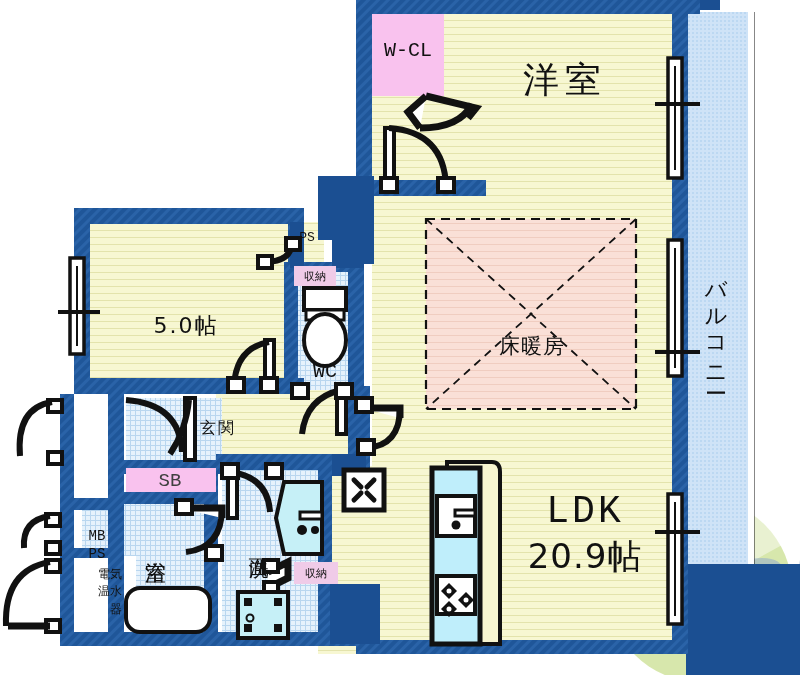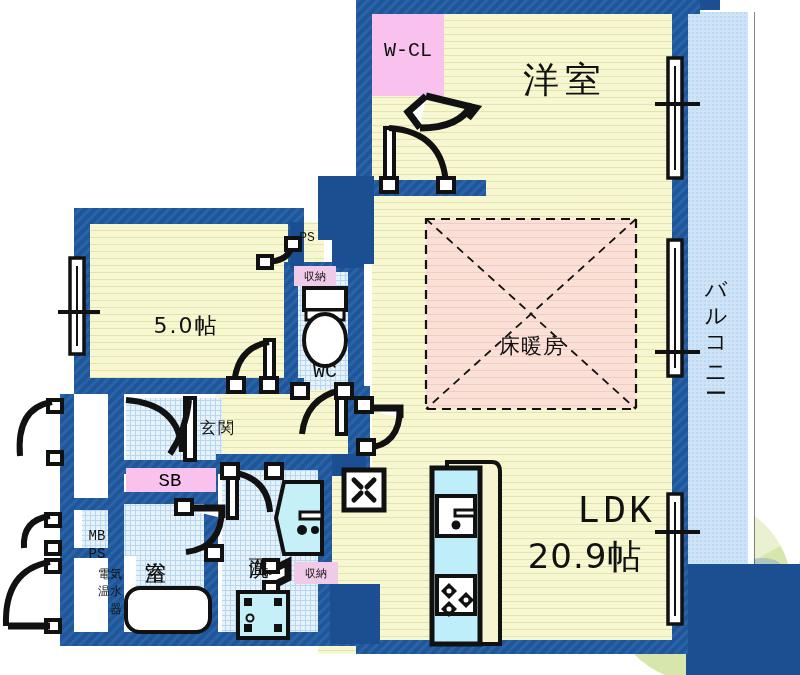--- a/index.html
+++ b/index.html
@@ -307,29 +307,29 @@
 
   <rect x="294" y="266" width="42" height="20" fill="#f0cbe8" stroke="none"></rect>
   <rect x="294" y="562" width="44" height="22" fill="#f0cbe8" stroke="none"></rect>
   <rect x="126" y="468" width="90" height="24" fill="#f9c2ee" stroke="none"></rect>
 </svg>
 
 <div class="lbl jp" style="left:565px;top:80px;font-size:36px;transform:translate(-50%,-50%);letter-spacing:6px;">洋室</div>
 
 <div class="lbl jp" style="left:186px;top:326px;font-size:22px;transform:translate(-50%,-50%);letter-spacing:2px;">5.0帖</div>
 
-<div class="lbl" style="left:585px;top:512px;font-size:38px;transform:translate(-50%,-50%);letter-spacing:3px;margin-left:31px;">LDK</div>
+<div class="lbl" style="left:585px;top:512px;font-size:38px;transform:translate(-50%,-50%);letter-spacing:3px;">LDK</div>
 <div class="lbl jp" style="left:585px;top:556px;font-size:34px;transform:translate(-50%,-50%);letter-spacing:1px;">20.9帖</div>
 
 <div class="lbl" style="left:408px;top:51px;font-size:20px;transform:translate(-50%,-50%);">W-CL</div>
 <div class="lbl" style="left:307px;top:237px;font-size:13px;transform:translate(-50%,-50%);">PS</div>
 <div class="lbl jp" style="left:315px;top:276px;font-size:11px;transform:translate(-50%,-50%);">収納</div>
 <div class="lbl" style="left:325px;top:372px;font-size:20px;transform:translate(-50%,-50%);">WC</div>
 <div class="lbl jp" style="left:170px;top:428px;font-size:16px;transform:translate(-50%,-50%);letter-spacing:2px;margin-left:48px;">玄関</div>
-<div class="lbl" style="left:170px;top:481px;font-size:19px;transform:translate(-50%,-50%);color:#000000;">SB</div>
+<div class="lbl" style="left:170px;top:481px;font-size:19px;transform:translate(-50%,-50%);color:#404040;">SB</div>
 <div class="lbl" style="left:97px;top:545px;font-size:14px;transform:translate(-50%,-50%);text-align:center;line-height:1.3;">MB
 PS</div>
 <div class="lbl jp" style="left:155px;top:545px;font-size:21px;transform:translate(-50%,-50%);writing-mode:vertical-rl;text-orientation:upright;">浴室</div>
 <div class="lbl jp" style="left:259px;top:543px;font-size:20px;transform:translate(-50%,-50%);writing-mode:vertical-rl;text-orientation:upright;">洗面</div>
 <div class="lbl jp" style="left:316px;top:573px;font-size:11px;transform:translate(-50%,-50%);">収納</div>
 <div class="lbl jp" style="left:532px;top:323px;font-size:21px;transform:translate(-50%,-50%);letter-spacing:1px;margin-top:23px;">床暖房</div>
 <div class="lbl jp" style="left:716px;top:325px;font-size:22px;transform:translate(-50%,-50%);writing-mode:vertical-rl;text-orientation:upright;letter-spacing:4px;">バルコニー</div>
 
 <div class="lbl jp" style="left: 95px; top: 592px; font-size: 12px; transform: translate(-50%, -50%); text-align: right; line-height: 1.45; width: 54px; white-space: pre;" id="wh-label">電気
 温水

